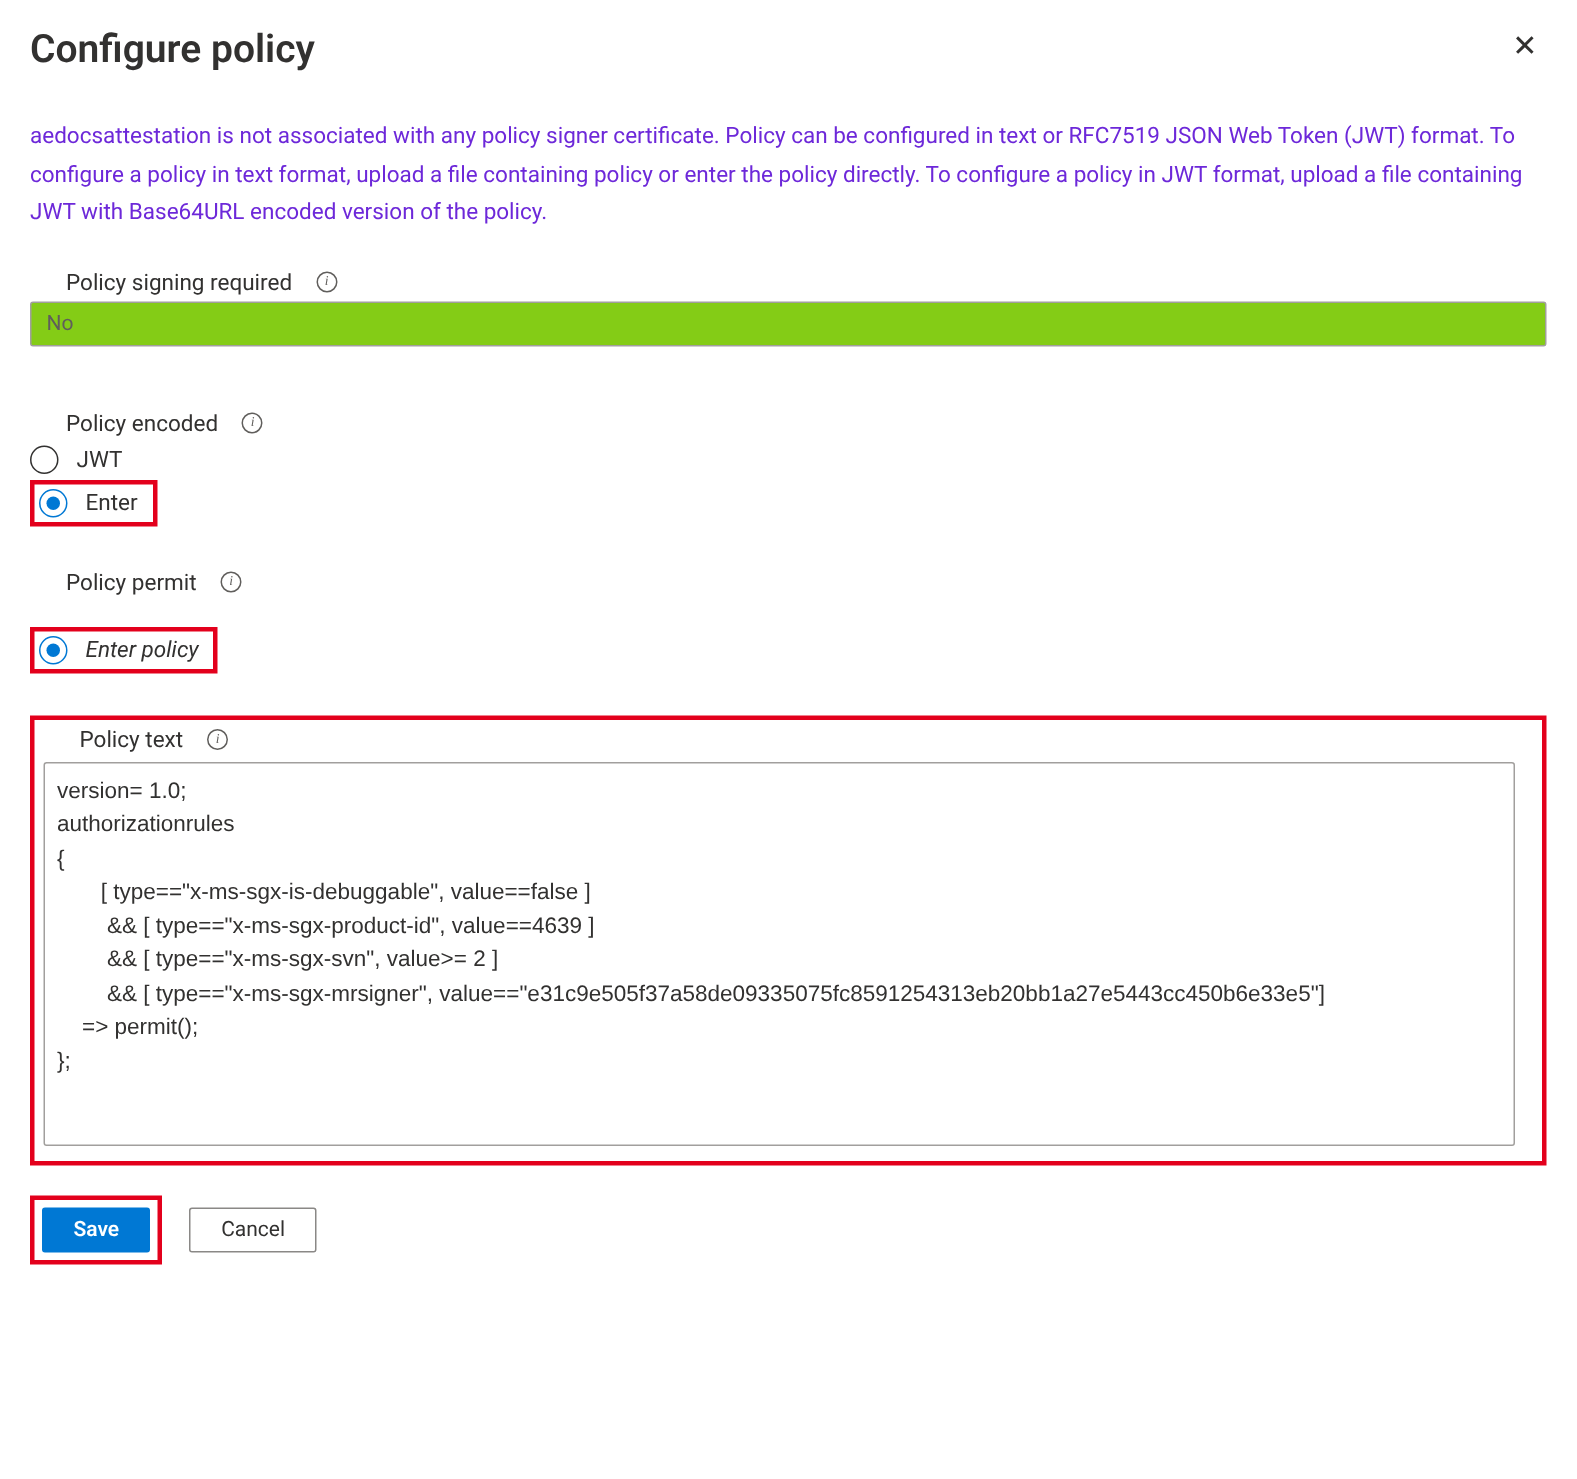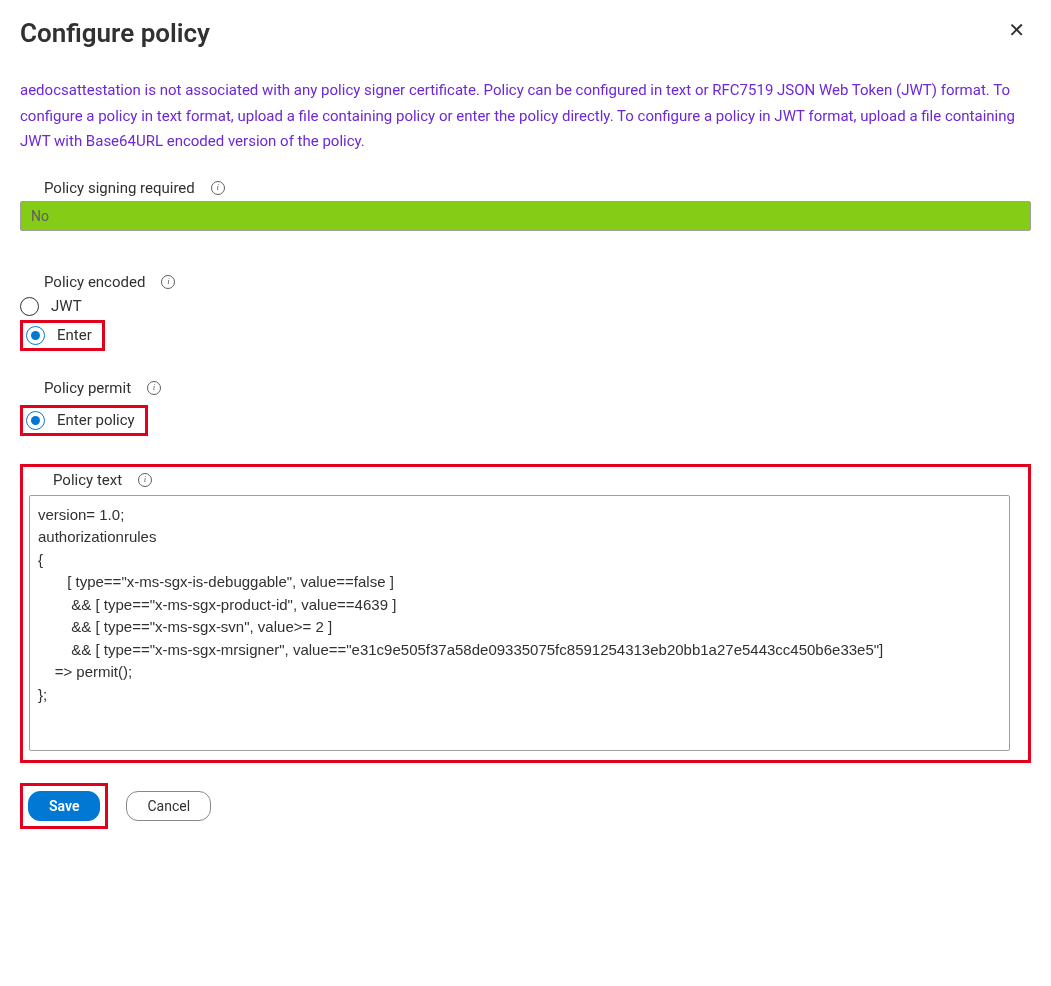--- a/index.html
+++ b/index.html
@@ -137,21 +137,21 @@
     margin-top: 20px;
   }
   .btn {
     border: 1px solid #8a8886;
     background: #ffffff;
     color: #323130;
     font-size: 14px;
     font-family: inherit;
     padding: 6px 20px;
     cursor: pointer;
-    border-radius: 12px;
+    border-radius: 2px;
   }
   .btn.primary {
     background: #0078d4;
     border-color: #0078d4;
     color: #ffffff;
     font-weight: 600;
   }
   .save-frame {
     border: 3px solid #e3001c;
     padding: 5px;
@@ -199,21 +199,21 @@
   </div>
 </div>
 
 
 <div class="section-gap-md">
   <div class="field-label">
     <span>Policy permit</span>
     <span class="info-icon">i</span>
   </div>
 
-  <div class="callout-frame pad-radio" style="margin-top:4px;">
+  <div class="callout-frame pad-radio" style="margin-top:17px;font-style:italic;">
     <div class="radio-row" style="margin-top:0;">
       <span class="radio-outer checked">
           <span class="radio-inner"></span>
         </span>
       <span class="radio-label">Enter policy</span>
     </div>
   </div>
 
 </div>
 

